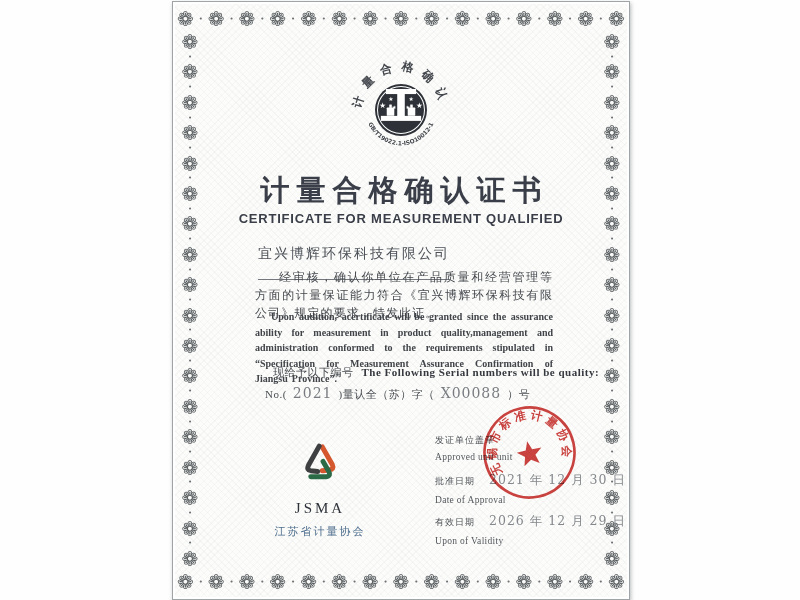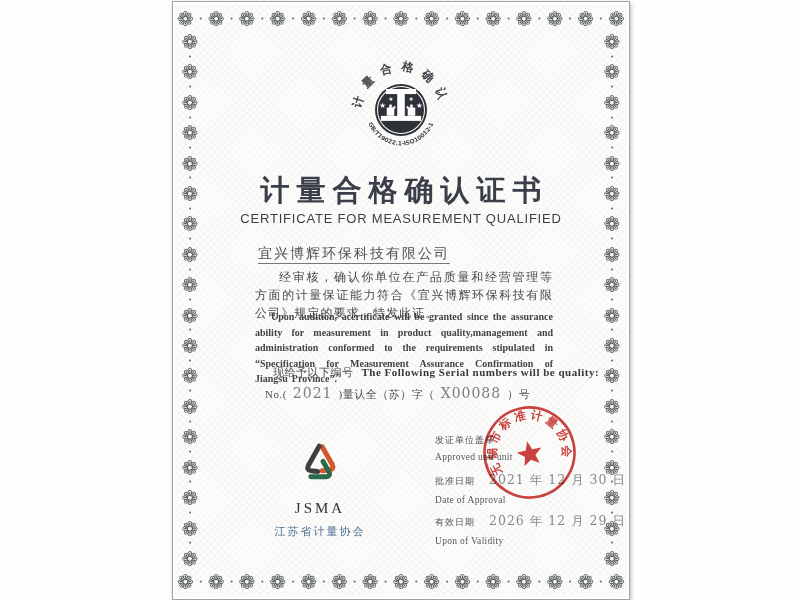--- a/index.html
+++ b/index.html
@@ -25,24 +25,24 @@
   .ros{font-family:"DejaVu Sans",sans-serif;font-size:20px;line-height:1;color:#565b5e;}
   .orn-dot{font-family:"DejaVu Sans",sans-serif;font-size:7px;line-height:1;color:#6d7174;}
 
   .emblem{position:absolute;left:176px;top:56px;width:104px;height:104px;}
   .emblem .ringtext{font-family:"DejaVu Sans",sans-serif;font-weight:bold;fill:#43474d;}
 
   .title{position:absolute;top:169px;left:0;width:100%;text-align:center;
     font-family:"DejaVu Sans",sans-serif;font-weight:bold;font-size:29px;color:#3a3e48;
     letter-spacing:7px;text-indent:7px;}
   .subtitle{position:absolute;top:209px;left:0;width:100%;text-align:center;
-    font-family:"Liberation Sans",sans-serif;font-weight:normal;font-size:13px;color:#3a3e48;letter-spacing:.8px;}
+    font-family:"Liberation Sans",sans-serif;font-weight:bold;font-size:13px;color:#3a3e48;letter-spacing:.8px;}
 
   .company{position:absolute;top:243px;left:85px;
-    font-size:14px;color:#4b5057;letter-spacing:2px;padding-bottom:0;border-bottom:1px solid #74787d;}
+    font-size:14px;color:#4b5057;letter-spacing:2px;padding-bottom:16px;border-bottom:1px solid #74787d;}
 
   .body-cn{position:absolute;top:266px;left:82px;width:298px;margin:0;
     font-size:12px;line-height:1.5;color:#45494e;letter-spacing:1.1px;text-indent:2em;text-align:justify;}
   .body-en{position:absolute;top:307px;left:82px;width:298px;margin:0;
     font-size:10px;line-height:1.55;color:#404449;word-spacing:1.5px;text-indent:1.6em;text-align:justify;font-weight:bold;}
 
   .serial-labels{position:absolute;top:363px;left:100px;display:flex;gap:8px;align-items:baseline;
     font-size:11px;color:#45494e;letter-spacing:.5px;}
   .serial-labels .en{font-weight:bold;color:#35393f;}
   .serial-line{position:absolute;top:383px;left:92px;font-size:11px;color:#4a4e53;letter-spacing:.5px;}

